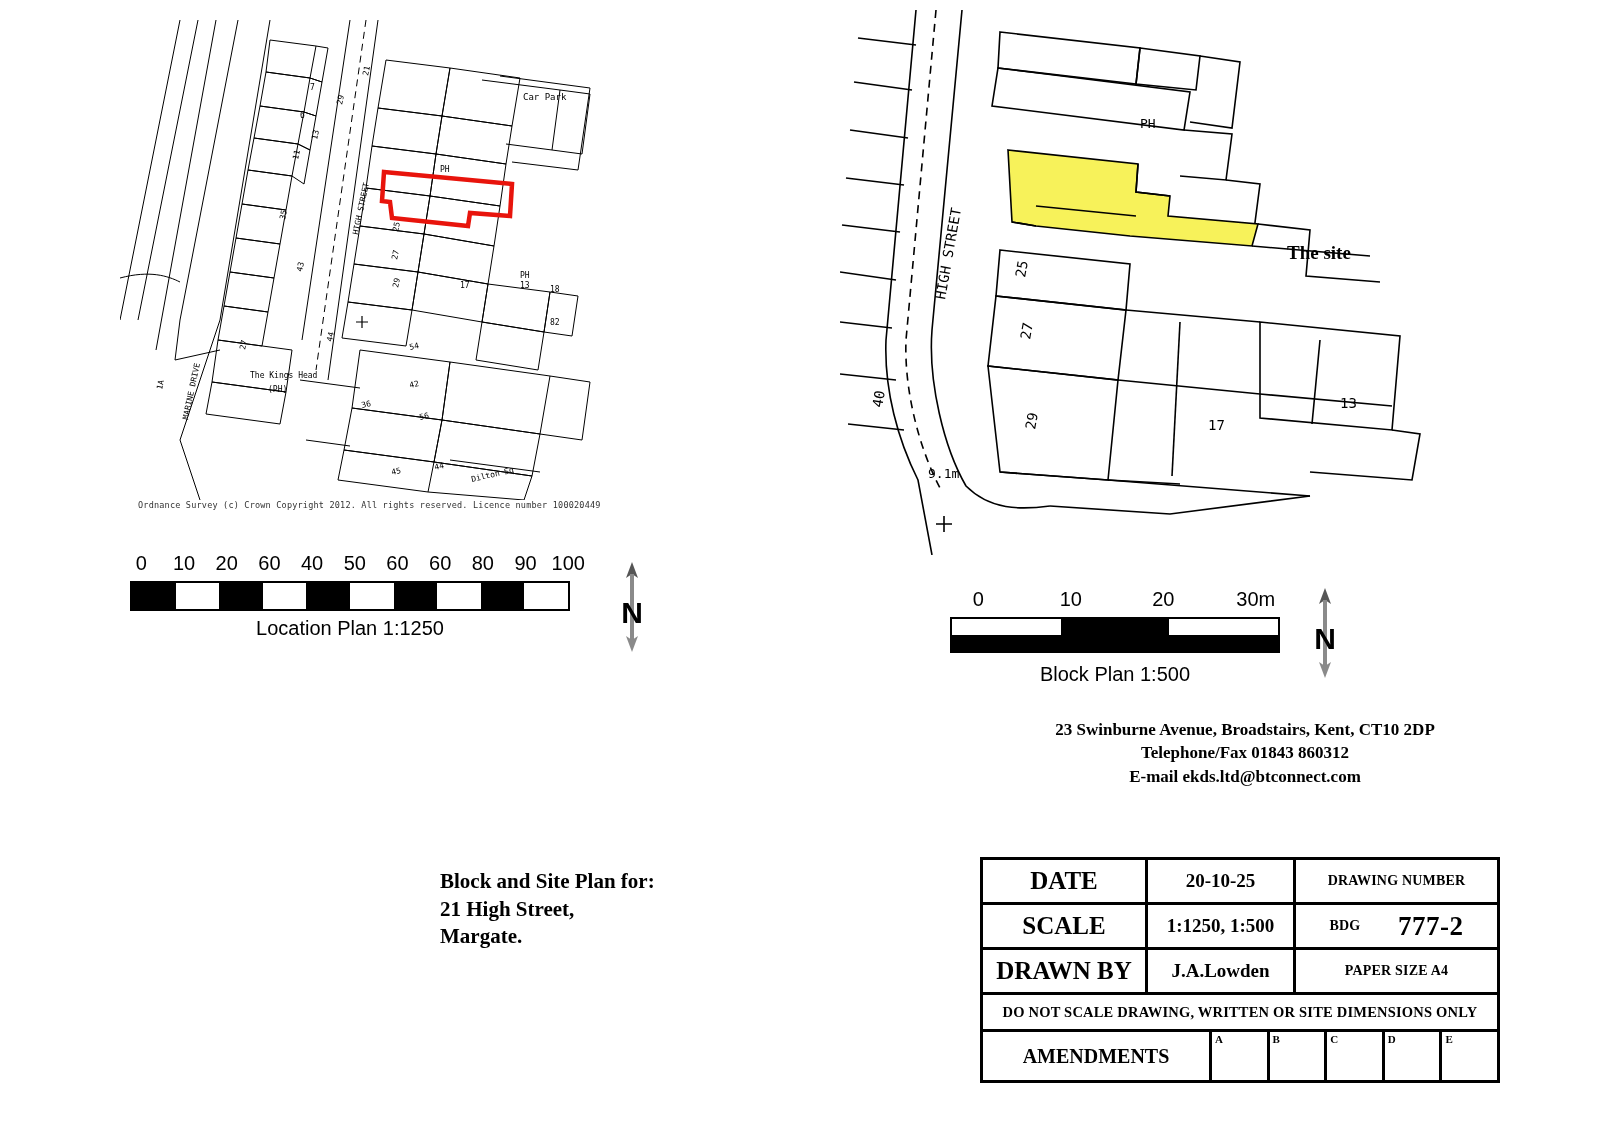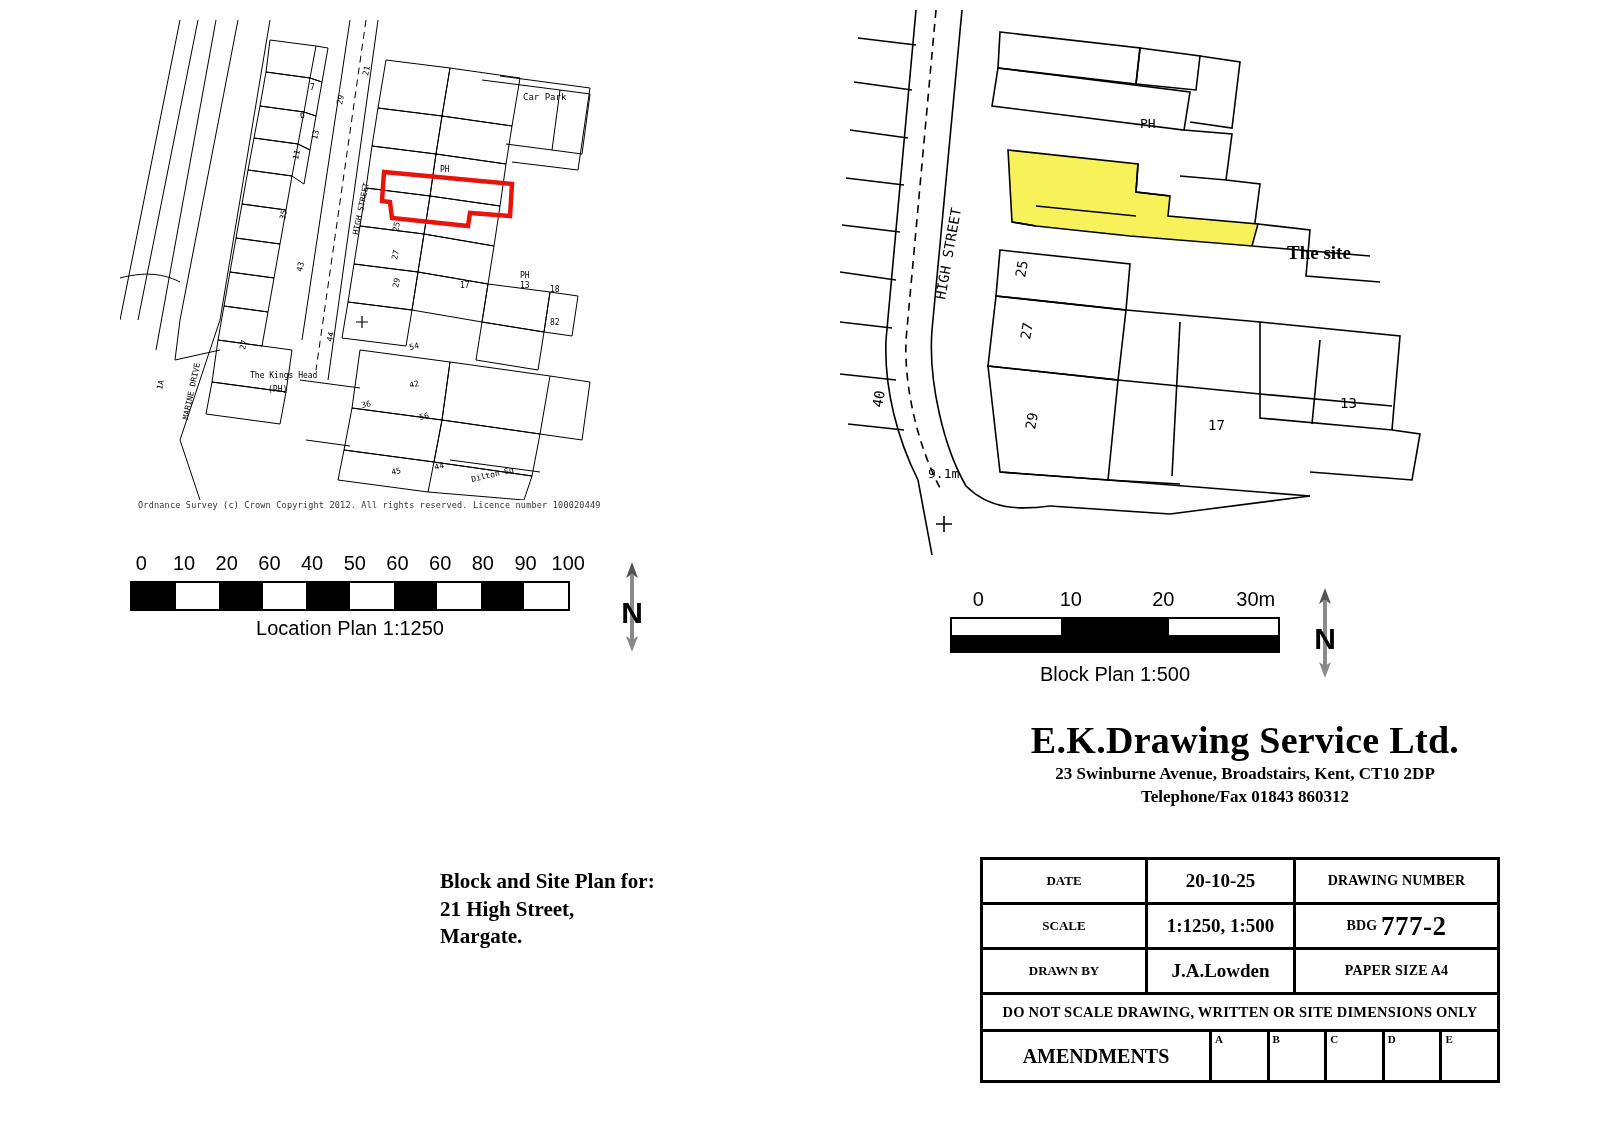--- a/index.html
+++ b/index.html
@@ -34,24 +34,24 @@
   
   #company{left:960px;top:718px;width:570px;text-align:center;font-family:"Liberation Serif",serif;}
   #company .cname{font-size:38px;font-weight:bold;letter-spacing:0.3px;}
   #company .cline{font-size:17px;font-weight:bold;line-height:1.38;}
 
   
   #titleblock{left:980px;top:857px;width:520px;}
   #titleblock .tbl{border:3px solid #000;border-bottom:none;}
   .trow{display:flex;border-bottom:3px solid #000;height:42px;}
   .tcell{display:flex;align-items:center;justify-content:center;font-family:"Liberation Serif",serif;font-weight:bold;}
-  .c1{width:162px;font-size:13px;border-right:3px solid #000;}
+  .c1{width:162px;font-size:25px;border-right:3px solid #000;}
   .c2{width:145px;font-size:19px;border-right:3px solid #000;}
   .c3{flex:1;font-size:14px;letter-spacing:0.2px;}
-  .dwgnum{font-size:14px;}
+  .dwgnum{font-size:14px;gap:17px;}
   .dwgnum b{font-size:27px;letter-spacing:0.5px;}
   .note{border:3px solid #000;border-top:none;height:34px;display:flex;align-items:center;justify-content:center;font-family:"Liberation Serif",serif;font-weight:bold;font-size:14.5px;letter-spacing:0.2px;}
   .amend{display:flex;height:48px;border:3px solid #000;border-top:none;}
   .amend .lbl{width:226px;display:flex;align-items:center;justify-content:center;font-family:"Liberation Serif",serif;font-weight:bold;font-size:20px;border-right:3px solid #000;}
   .amend .slot{flex:1;border-right:3px solid #000;position:relative;}
   .amend .slot:last-child{border-right:none;}
   .amend .slot span{position:absolute;left:3px;top:1px;font-size:11px;font-family:"Liberation Serif",serif;font-weight:bold;}
 
   
   .mtxt{font-family:"DejaVu Sans Mono",monospace;}
@@ -293,23 +293,23 @@
   <div class="letter">N</div>
 </div>
 
 <div class="abs" id="project-title">
   <div>Block and Site Plan for:</div>
   <div>21 High Street,</div>
   <div>Margate.</div>
 </div>
 
 <div class="abs" id="company">
-  <div class="cname">E.K.Drawing Service Ltd.</div>
   <div class="cline">23 Swinburne Avenue, Broadstairs, Kent, CT10 2DP</div>
   <div class="cline">Telephone/Fax 01843 860312</div>
+  <div class="cline">E-mail ekds.ltd@btconnect.com</div>
 </div>
 
 <div class="abs" id="titleblock">
   <div class="tbl">
     <div class="trow">
       <div class="tcell c1">DATE</div>
       <div class="tcell c2">20-10-25</div>
       <div class="tcell c3">DRAWING NUMBER</div>
     </div>
     <div class="trow">

